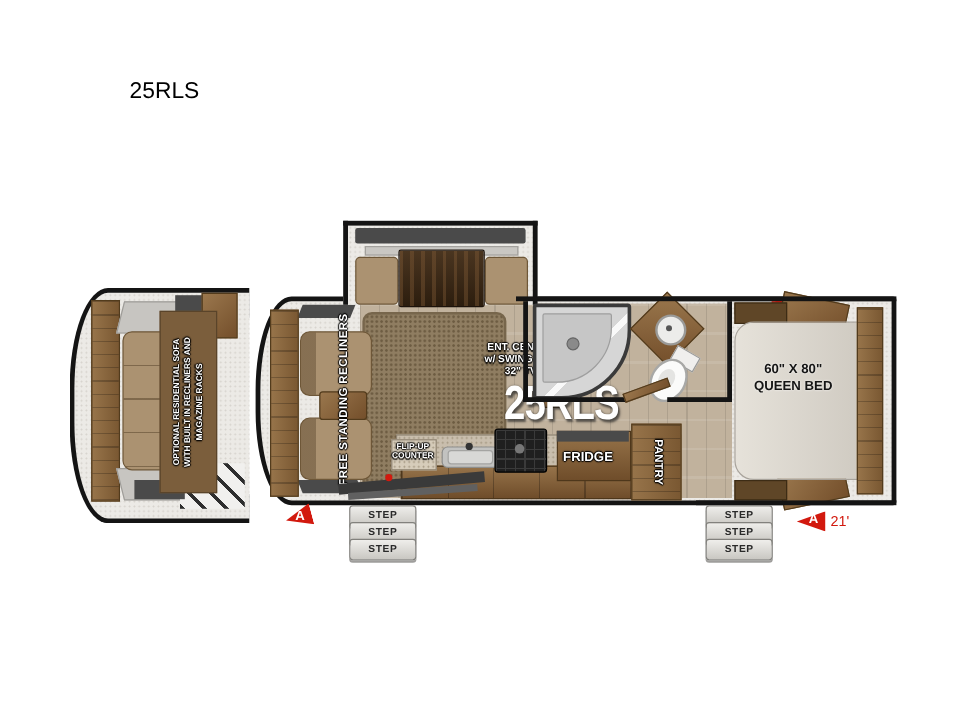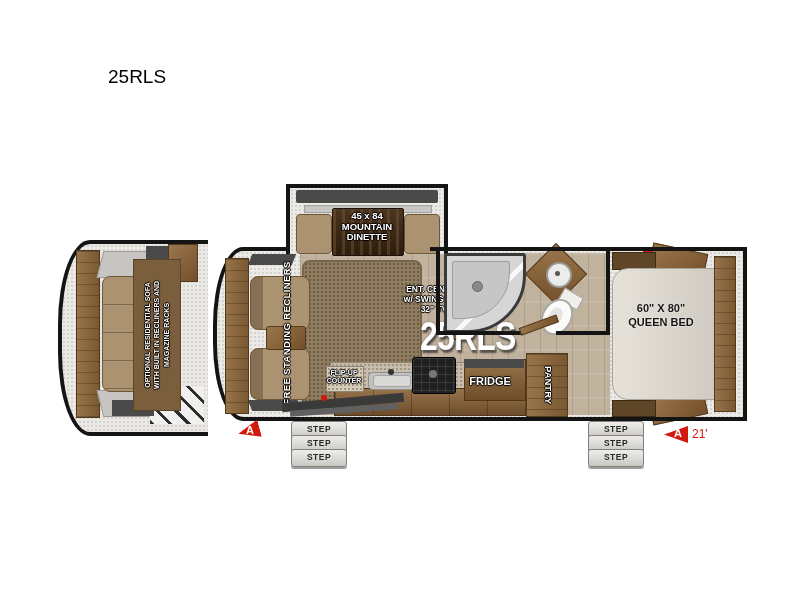--- a/index.html
+++ b/index.html
@@ -58,23 +58,20 @@
   <div class="abs tan" style="left:250px;top:348px;width:58px;height:50px;background-image:linear-gradient(90deg,rgba(90,70,45,.45) 0 12px,transparent 12px);"></div>
   <div class="abs woodp" style="left:266px;top:326px;width:38px;height:22px;border-radius:3px;"></div>
   <div class="abs lblw" style="left:208px;top:326px;width:160px;height:14px;transform:rotate(-90deg);font-size:9.5px;letter-spacing:.4px;">FREE STANDING RECLINERS</div>
 
   <div class="abs speckle" style="left:286px;top:184px;width:162px;height:70px;border:4px solid #141414;border-bottom:none;box-sizing:border-box;"></div>
   <div class="abs gray" style="left:296px;top:190px;width:142px;height:13px;border-radius:2px;"></div>
   <div class="abs" style="left:304px;top:205px;width:126px;height:6px;background:#c9c7c3;border:1px solid #a3a19d;"></div>
   <div class="abs tan" style="left:296px;top:214px;width:34px;height:38px;border-radius:4px;"></div>
   <div class="abs tan" style="left:404px;top:214px;width:34px;height:38px;border-radius:4px;"></div>
   <div class="abs" style="left:332px;top:208px;width:70px;height:46px;background-image:repeating-linear-gradient(90deg,rgba(130,92,55,.4) 0 3px,transparent 3px 9px),linear-gradient(180deg,#4a3520,#2c1d0e);border:1px solid #1c120a;border-radius:2px;"></div>
-  <div class="abs lblw" style="left:286px;top:211px;width:162px;font-size:9.5px;line-height:1.12;">45 x 84
-MOUNTAIN
-DINETTE</div>
 
   <div class="abs woodv" style="left:452px;top:288px;width:16px;height:50px;"></div>
   <div class="abs tv-icon" style="left:447px;top:271px;">
     <span class="sq abs"></span>
     <span class="sq r abs"></span>
     <span class="txt abs">TV</span>
   </div>
   <div class="abs lblw" style="left:394px;top:285px;width:80px;font-size:8.5px;line-height:1.15;">ENT. CENTER
 w/ SWING OUT
 32" TV</div>

